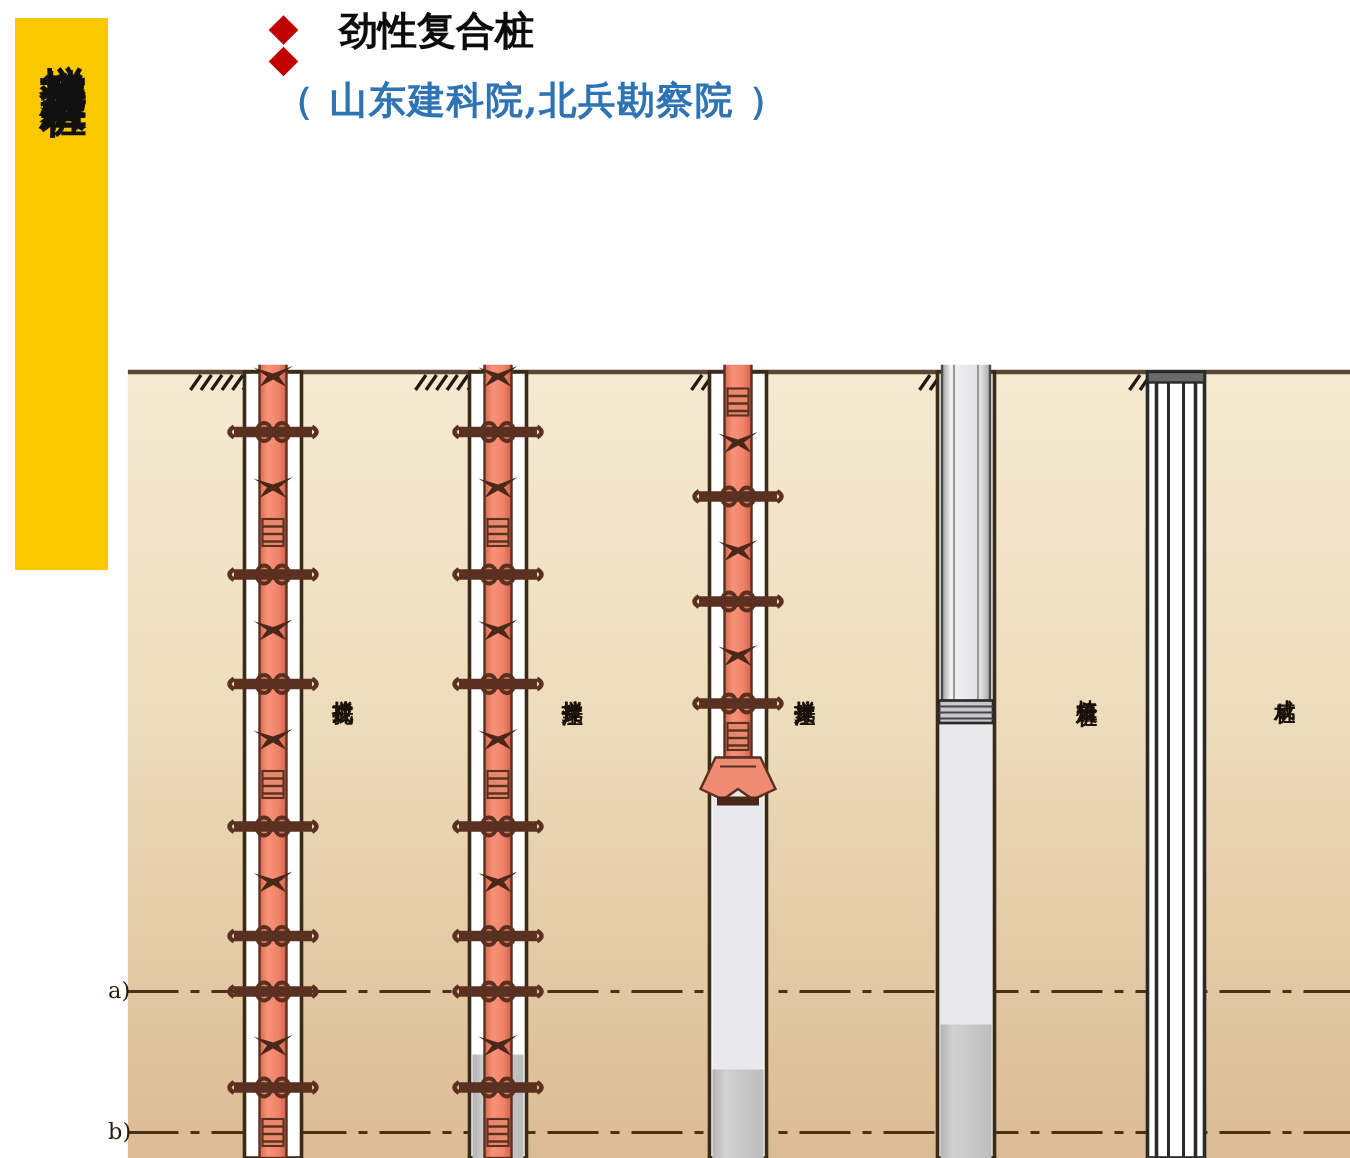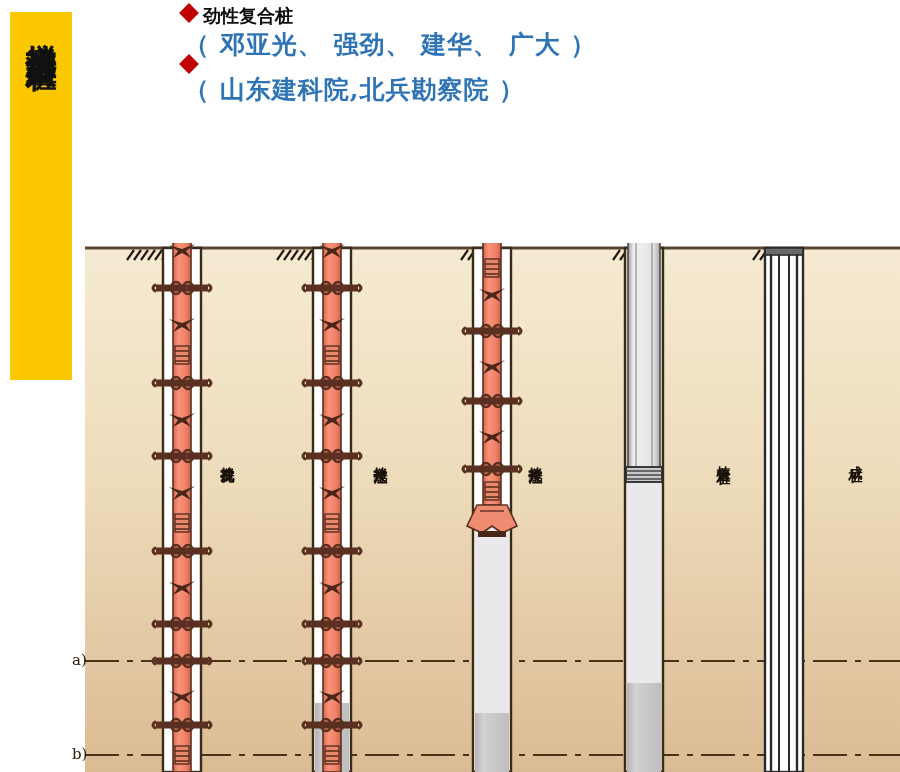--- a/index.html
+++ b/index.html
@@ -20,21 +20,21 @@
     writing-mode:vertical-rl;text-orientation:upright;
     font-family:"DejaVu Serif","Liberation Serif",serif;
     font-weight:700;font-size:31px;line-height:1.08;
     color:#111;letter-spacing:2px;white-space:pre;
   }
   
   #heading{position:absolute;left:182px;top:4px;width:600px;}
   .hline{display:flex;align-items:baseline;white-space:nowrap;}
   .hl-black{
     font-family:"DejaVu Serif","Liberation Serif",serif;
-    font-weight:700;font-size:18px;color:#0c0c0c;line-height:1.32;
+    font-weight:700;font-size:26px;color:#0c0c0c;line-height:1.32;margin-left:23px;
   }
   .hl-blue{
     font-family:"DejaVu Serif","Liberation Serif",serif;
     font-weight:700;font-size:25px;color:#2E74B5;line-height:1.32;
     letter-spacing:1px;
   }
   .diamond{
     display:inline-block;width:14px;height:14px;background:#C00000;
     transform:rotate(45deg);margin-right:7px;position:relative;top:-2px;
   }
@@ -64,23 +64,20 @@
   <div class="vtext">搅拌注浆后植入管桩</div>
 </div>
 
 <div id="heading">
 
   <div class="hline">
     <span class="diamond"></span>
     <span class="hl-black">劲性复合桩</span>
   </div>
 
-  <div class="hline" style="padding-left:2px;">
-    <span class="hl-blue">（ 邓亚光、 强劲、 建华、 广大 ）</span>
-  </div>
 
   <div class="hline" style="margin-top:-2px;">
     <span class="diamond"></span>
   </div>
 
   <div class="hline" style="padding-left:2px;">
     <span class="hl-blue">（ 山东建科院,北兵勘察院 ）</span>
   </div>
 
 </div>

